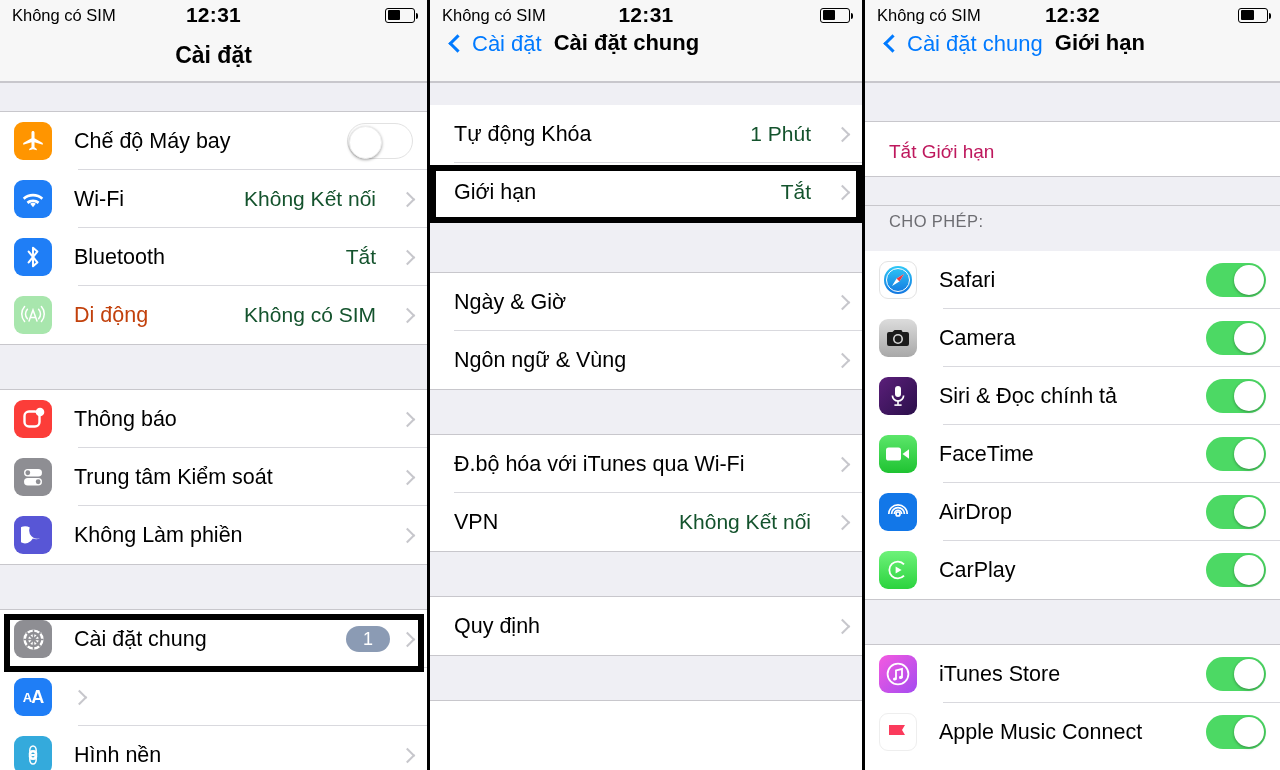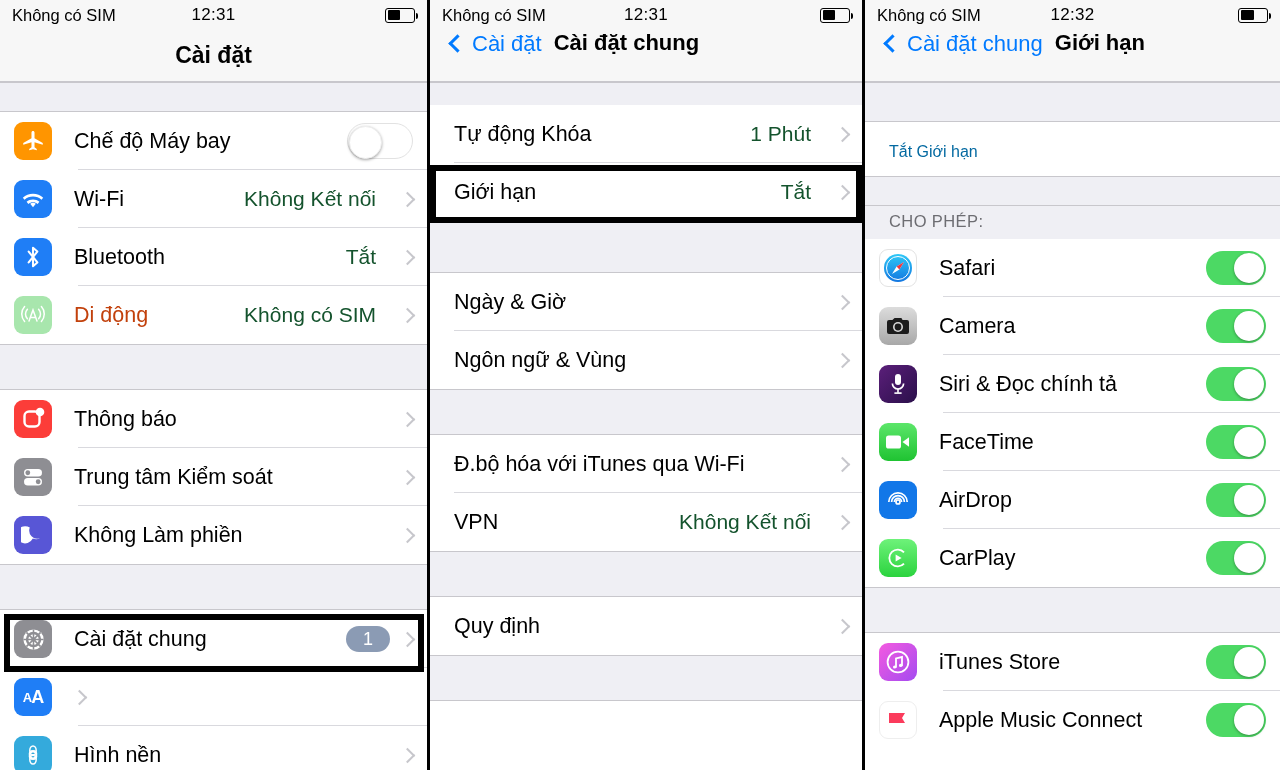--- a/index.html
+++ b/index.html
@@ -27,21 +27,21 @@
     background: #f7f7f7;
     display: flex; align-items: center;
     padding: 0 12px;
     position: relative;
     font-size: 16.5px;
     color: #000;
   }
   .sb-left { flex: 0 0 auto; }
   .sb-time {
     position: absolute; left: 0; right: 0; text-align: center;
-    font-weight: normal; font-size: 17px; letter-spacing: .3px;
+    font-weight: bold; font-size: 21px; letter-spacing: .3px;
   }
   .sb-right { margin-left: auto; display: flex; align-items: center; }
   .battery {
     width: 30px; height: 15px;
     border: 1.6px solid #000; border-radius: 3px;
     position: relative; display: flex; align-items: center;
     padding: 1.5px;
   }
   .battery::after {
     content: ""; position: absolute; right: -4px; top: 4px;
@@ -121,24 +121,24 @@
   }
   .badge {
     background: #8b9bb4; color: #fff;
     border-radius: 13px; min-width: 44px; height: 26px;
     display: flex; align-items: center; justify-content: center;
     font-size: 18px; margin-right: 12px;
   }
   .hdr {
     background: #efeff4;
     font-size: 16.5px; color: #6d6d72;
-    padding: 6px 0 8px 24px;
+    padding: 6px 0 20px 24px;
     letter-spacing: .4px;
   }
-  .bluelink { color: #0369a1; font-size: 16px; margin-top: 6px; }
+  .bluelink { color: #be185d; font-size: 19px; margin-top: 6px; }
 
   
   .toggle {
     width: 60px; height: 34px; border-radius: 17px;
     position: relative; flex: 0 0 60px; margin-right: 14px;
   }
   .toggle.on { background: #4cd964; }
   .toggle.off { background: #fff; border: 1.5px solid #e2e2e2; }
   .toggle .knob {
     position: absolute; top: 2px; width: 30px; height: 30px;

